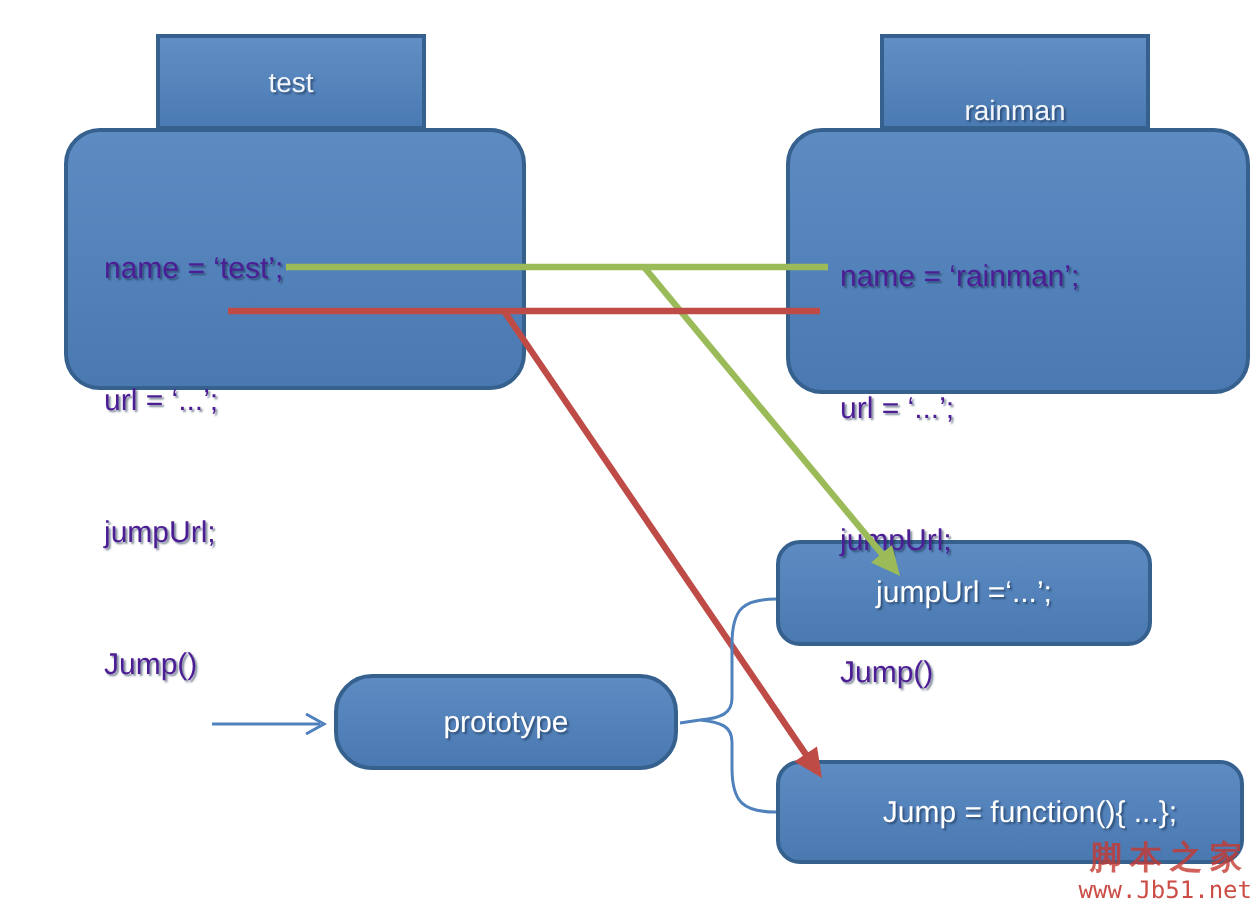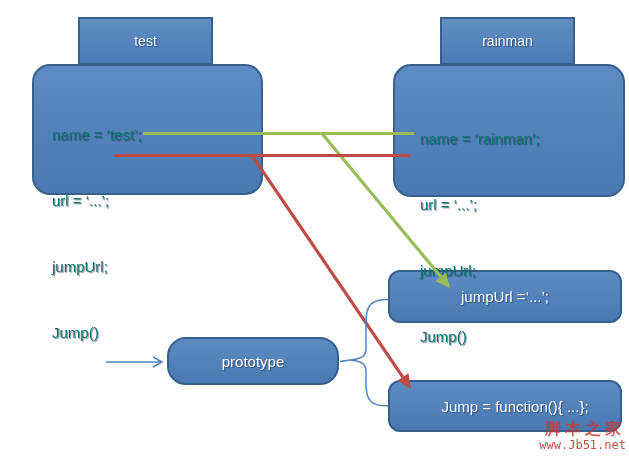--- a/index.html
+++ b/index.html
@@ -30,21 +30,21 @@
     position: absolute;
     background-color: var(--boxFill);
     background-image: linear-gradient(rgba(255,255,255,.08), rgba(0,0,0,.06));
     border: 2px solid var(--boxBorder);
     border-radius: 18px;
     box-sizing: border-box;
     z-index: 2;
   }
   .code {
     position: absolute;
-    color: #0f766e;
+    color: #4c1d95;
     font-size: 15px;
     line-height: 22px;
     text-shadow: 1px 1px 1px rgba(20,40,70,.55);
     white-space: pre;
     z-index: 3;
   }
   .member-box {
     position: absolute;
     background-color: var(--boxFill);
     background-image: linear-gradient(rgba(255,255,255,.08), rgba(0,0,0,.06));
@@ -111,32 +111,32 @@
     <span>test</span>
   </div>
   <div class="obj-body" style="left:32px; top:64px; width:231px; height:131px;"></div>
   <div class="code" style="left:52px; top:80px;">
     <div>name = ‘test’;</div>
     <div>url = ‘...’;</div>
     <div>jumpUrl;</div>
     <div>Jump()</div>
   </div>
 
-  <div class="tab" style="left:440px; top:17px; width:135px; height:48px;">
+  <div class="tab" style="left:440px; top:17px; width:135px; height:48px;align-items:flex-end;">
     <span>rainman</span>
   </div>
   <div class="obj-body" style="left:393px; top:64px; width:232px; height:133px;"></div>
   <div class="code" style="left:420px; top:84px;">
     <div>name = ‘rainman’;</div>
     <div>url = ‘...’;</div>
     <div>jumpUrl;</div>
     <div>Jump()</div>
   </div>
 
-  <div class="member-box" style="left:388px; top:270px; width:234px; height:53px;">
+  <div class="member-box" style="left:388px; top:270px; width:188px; height:53px;">
     <span>jumpUrl =‘...’;</span>
   </div>
   <div class="member-box" style="left:388px; top:380px; width:234px; height:52px;padding-left:20px;">
     <span>Jump = function(){ ...};</span>
   </div>
 
   <div class="member-box" style="left:167px; top:337px; width:172px; height:48px;border-radius:19px;">
     <span>prototype</span>
   </div>
 

